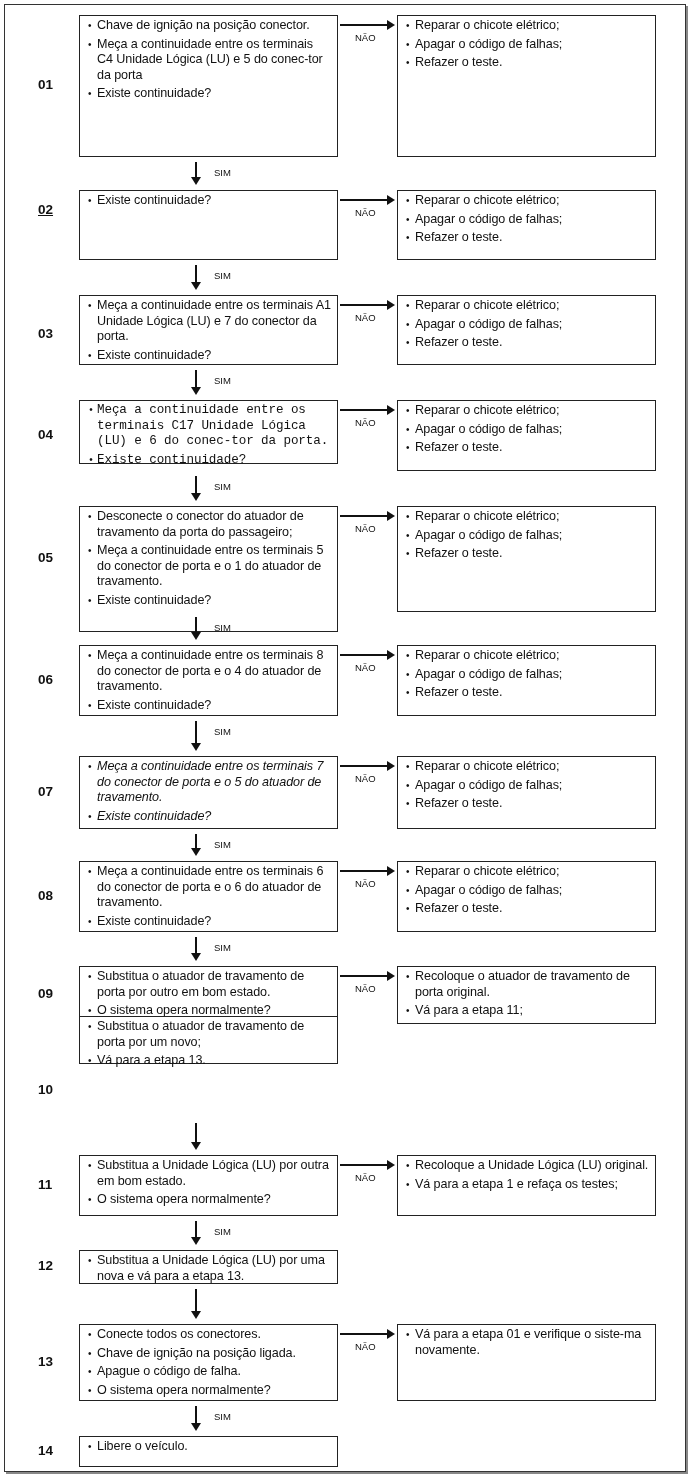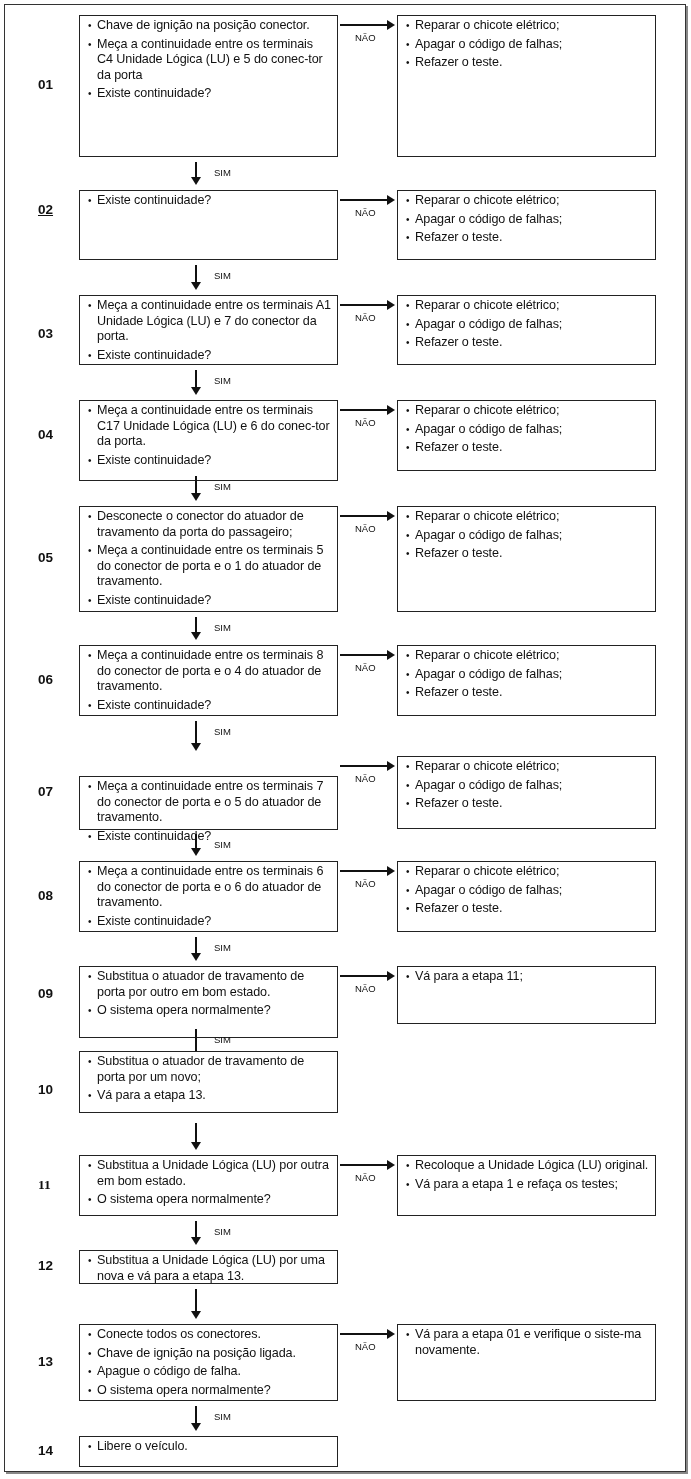--- a/index.html
+++ b/index.html
@@ -92,21 +92,21 @@
         <li>Apagar o código de falhas;</li>
         <li>Refazer o teste.</li>
       </ul>
     </div>
     <div class="varrow" style="top: 370px;"><svg width="12" height="25">
         <line x1="6" y1="0" x2="6" y2="18" stroke="#111" stroke-width="2"></line>
         <polygon points="1,17 6,25 11,17" fill="#111"></polygon>
       </svg></div>
     <div class="sim" style="top: 375px;">SIM</div>
     <div class="step-num" style="top: 426.5px;">04</div>
-    <div class="box left" style="top: 400px; height: 81px;">
+    <div class="box left" style="top: 400px; height: 64px; font-family: Liberation Mono, monospace;">
       <ul>
         <li>Meça a continuidade entre os terminais C17 Unidade Lógica (LU) e 6 do conec-tor da porta.</li>
         <li>Existe continuidade?</li>
       </ul>
     </div>
     <div class="harrow" style="top: 402px;"><svg width="58" height="12">
         <line x1="2" y1="6" x2="50" y2="6" stroke="#111" stroke-width="2"></line>
         <polygon points="49,1 57,6 49,11" fill="#111"></polygon>
       </svg></div>
     <div class="nao" style="top: 417px;">NÃO</div>
@@ -116,21 +116,21 @@
         <li>Apagar o código de falhas;</li>
         <li>Refazer o teste.</li>
       </ul>
     </div>
     <div class="varrow" style="top: 476px;"><svg width="12" height="25">
         <line x1="6" y1="0" x2="6" y2="18" stroke="#111" stroke-width="2"></line>
         <polygon points="1,17 6,25 11,17" fill="#111"></polygon>
       </svg></div>
     <div class="sim" style="top: 481px;">SIM</div>
     <div class="step-num" style="top: 550px;">05</div>
-    <div class="box left" style="top: 506px; height: 106px;">
+    <div class="box left" style="top: 506px; height: 126px;">
       <ul>
         <li>Desconecte o conector do atuador de travamento da porta do passageiro;</li>
         <li>Meça a continuidade entre os terminais 5 do conector de porta e o 1 do atuador de travamento.</li>
         <li>Existe continuidade?</li>
       </ul>
     </div>
     <div class="harrow" style="top: 508px;"><svg width="58" height="12">
         <line x1="2" y1="6" x2="50" y2="6" stroke="#111" stroke-width="2"></line>
         <polygon points="49,1 57,6 49,11" fill="#111"></polygon>
       </svg></div>
@@ -165,21 +165,21 @@
         <li>Apagar o código de falhas;</li>
         <li>Refazer o teste.</li>
       </ul>
     </div>
     <div class="varrow" style="top: 721px;"><svg width="12" height="30">
         <line x1="6" y1="0" x2="6" y2="23" stroke="#111" stroke-width="2"></line>
         <polygon points="1,22 6,30 11,22" fill="#111"></polygon>
       </svg></div>
     <div class="sim" style="top: 726px;">SIM</div>
     <div class="step-num" style="top: 783.5px;">07</div>
-    <div class="box left" style="top: 776px; height: 54px;">
+    <div class="box left" style="top: 756px; height: 73px; font-style: italic;">
       <ul>
         <li>Meça a continuidade entre os terminais 7 do conector de porta e o 5 do atuador de travamento.</li>
         <li>Existe continuidade?</li>
       </ul>
     </div>
     <div class="harrow" style="top: 758px;"><svg width="58" height="12">
         <line x1="2" y1="6" x2="50" y2="6" stroke="#111" stroke-width="2"></line>
         <polygon points="49,1 57,6 49,11" fill="#111"></polygon>
       </svg></div>
     <div class="nao" style="top: 773px;">NÃO</div>
@@ -226,40 +226,41 @@
         <li>O sistema opera normalmente?</li>
       </ul>
     </div>
     <div class="harrow" style="top: 968px;"><svg width="58" height="12">
         <line x1="2" y1="6" x2="50" y2="6" stroke="#111" stroke-width="2"></line>
         <polygon points="49,1 57,6 49,11" fill="#111"></polygon>
       </svg></div>
     <div class="nao" style="top: 983px;">NÃO</div>
     <div class="box right" style="top: 966px; height: 58px;">
       <ul>
+        <li>Recoloque o atuador de travamento de porta original.</li>
         <li>Vá para a etapa 11;</li>
       </ul>
     </div>
     <div class="varrow" style="top: 1029px;"><svg width="12" height="30">
         <line x1="6" y1="0" x2="6" y2="23" stroke="#111" stroke-width="2"></line>
         <polygon points="1,22 6,30 11,22" fill="#111"></polygon>
       </svg></div>
     <div class="sim" style="top: 1034px;">SIM</div>
     <div class="step-num" style="top: 1082px;">10</div>
-    <div class="box left" style="top: 1051px; height: 62px;">
+    <div class="box left" style="top: 1016px; height: 48px;">
       <ul>
         <li>Substitua o atuador de travamento de porta por um novo;</li>
         <li>Vá para a etapa 13.</li>
       </ul>
     </div>
     <div class="varrow" style="top: 1123px;"><svg width="12" height="27">
         <line x1="6" y1="0" x2="6" y2="20" stroke="#111" stroke-width="2"></line>
         <polygon points="1,19 6,27 11,19" fill="#111"></polygon>
       </svg></div>
-    <div class="step-num" style="top: 1176.5px; font-family: Liberation Serif, serif;">11</div>
+    <div class="step-num" style="top: 1176.5px;">11</div>
     <div class="box left" style="top: 1155px; height: 61px;">
       <ul>
         <li>Substitua a Unidade Lógica (LU) por outra em bom estado.</li>
         <li>O sistema opera normalmente?</li>
       </ul>
     </div>
     <div class="harrow" style="top: 1157px;"><svg width="58" height="12">
         <line x1="2" y1="6" x2="50" y2="6" stroke="#111" stroke-width="2"></line>
         <polygon points="49,1 57,6 49,11" fill="#111"></polygon>
       </svg></div>

